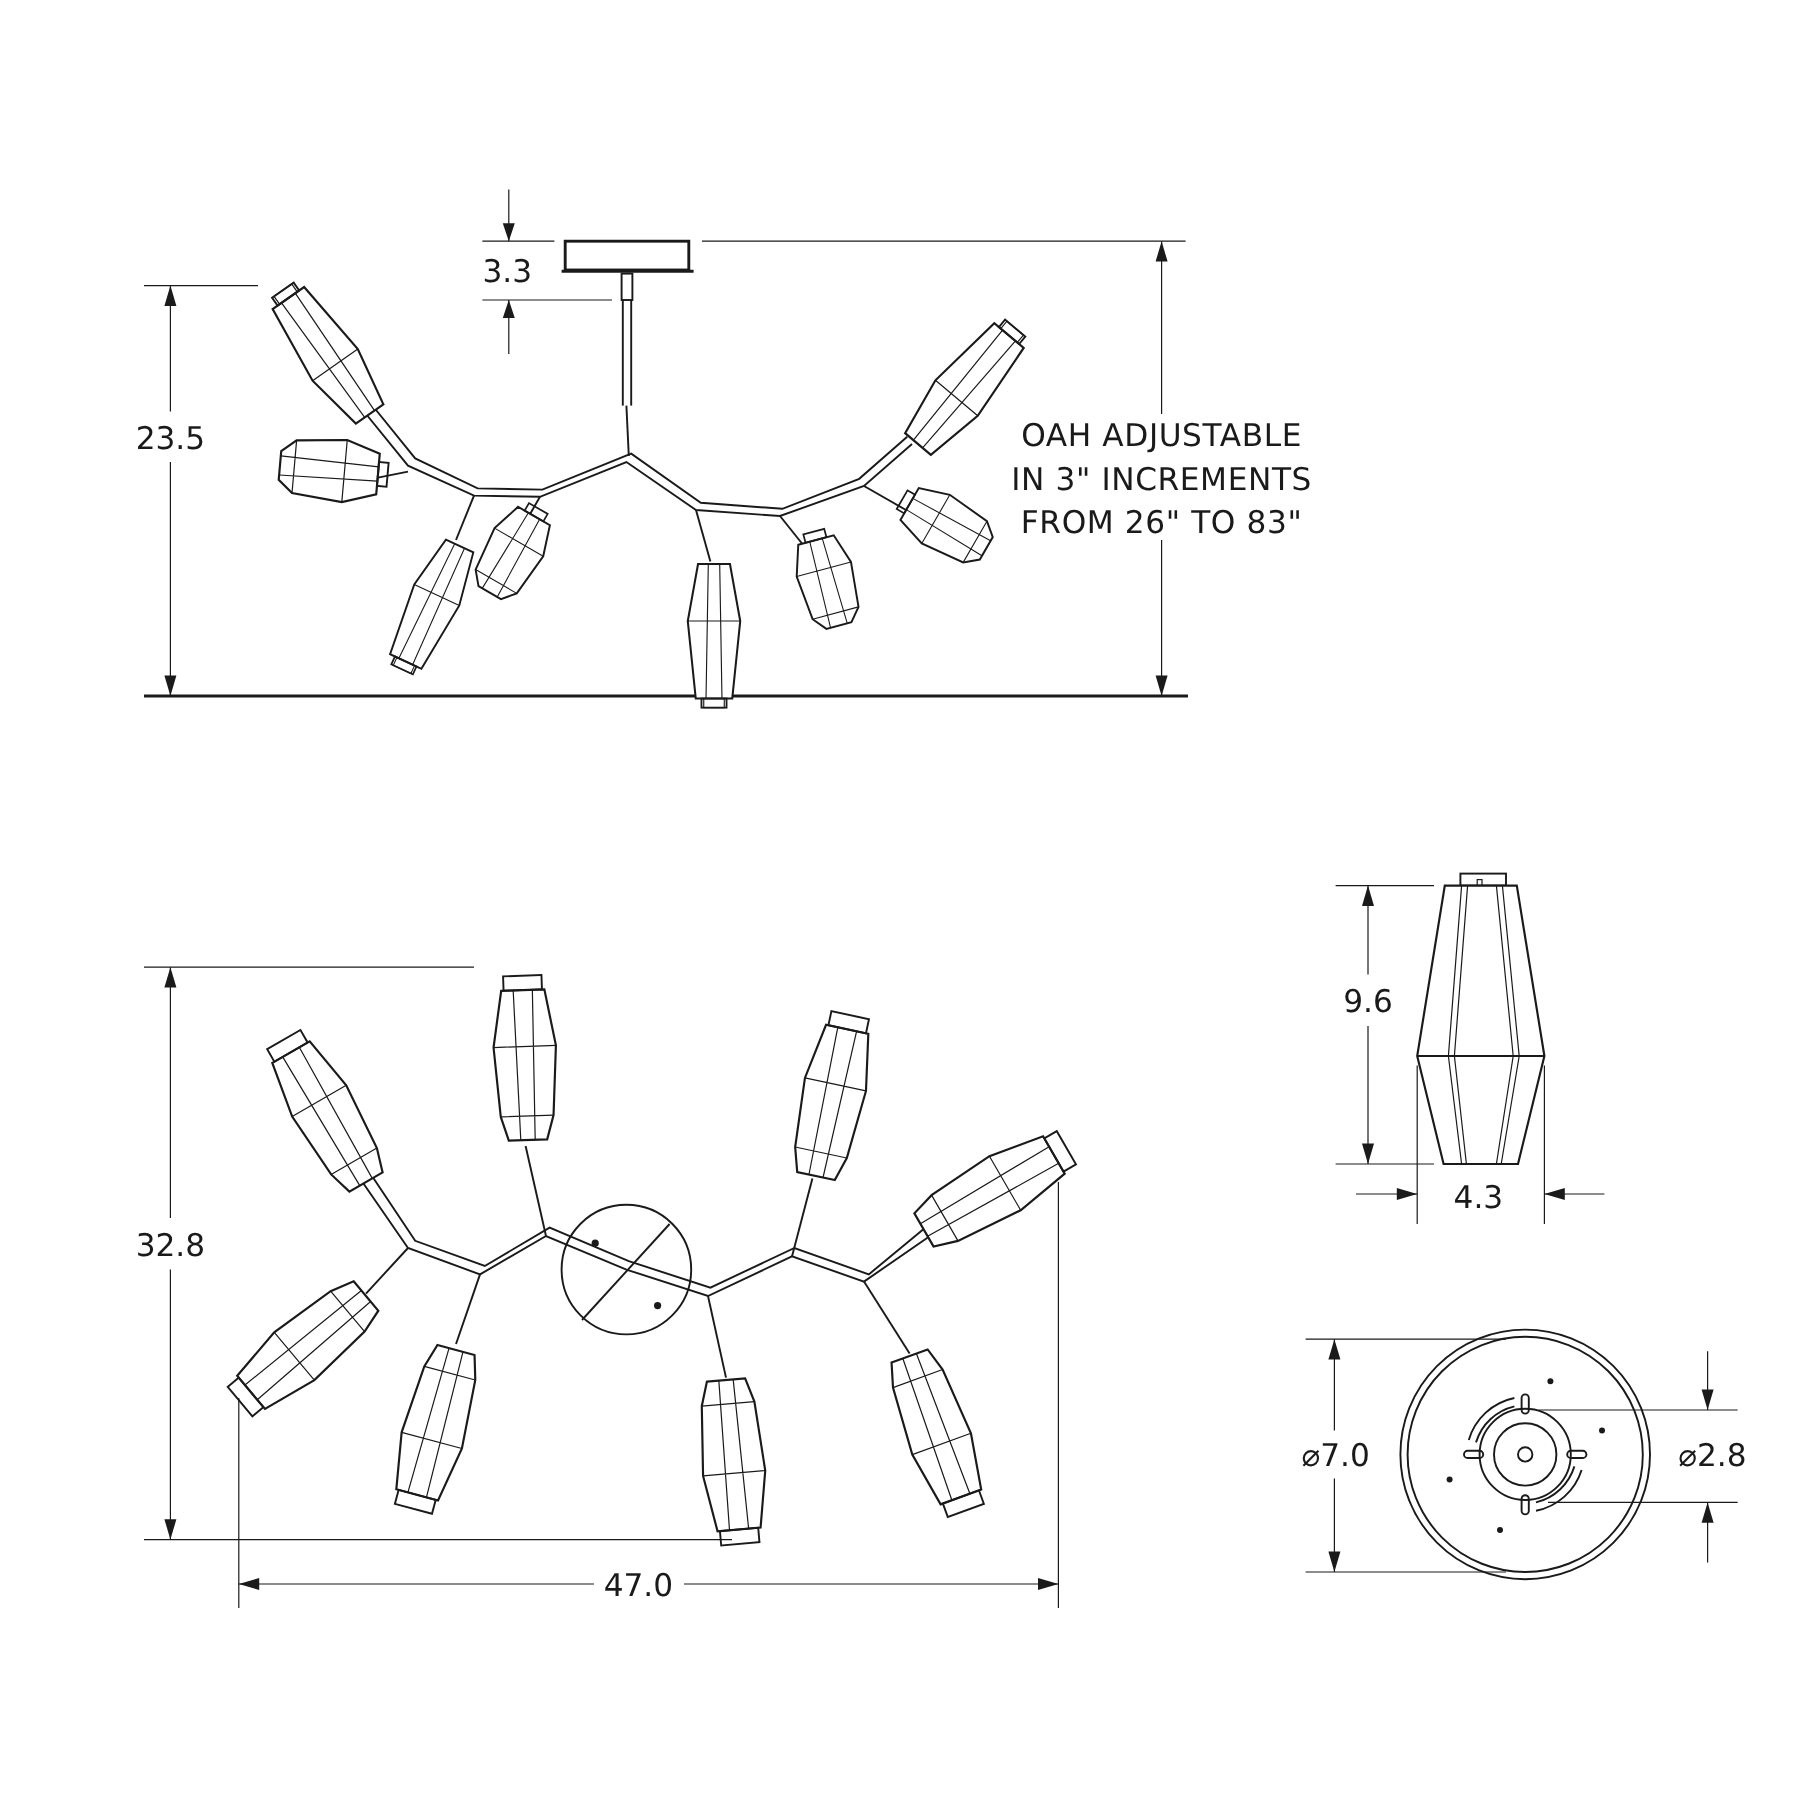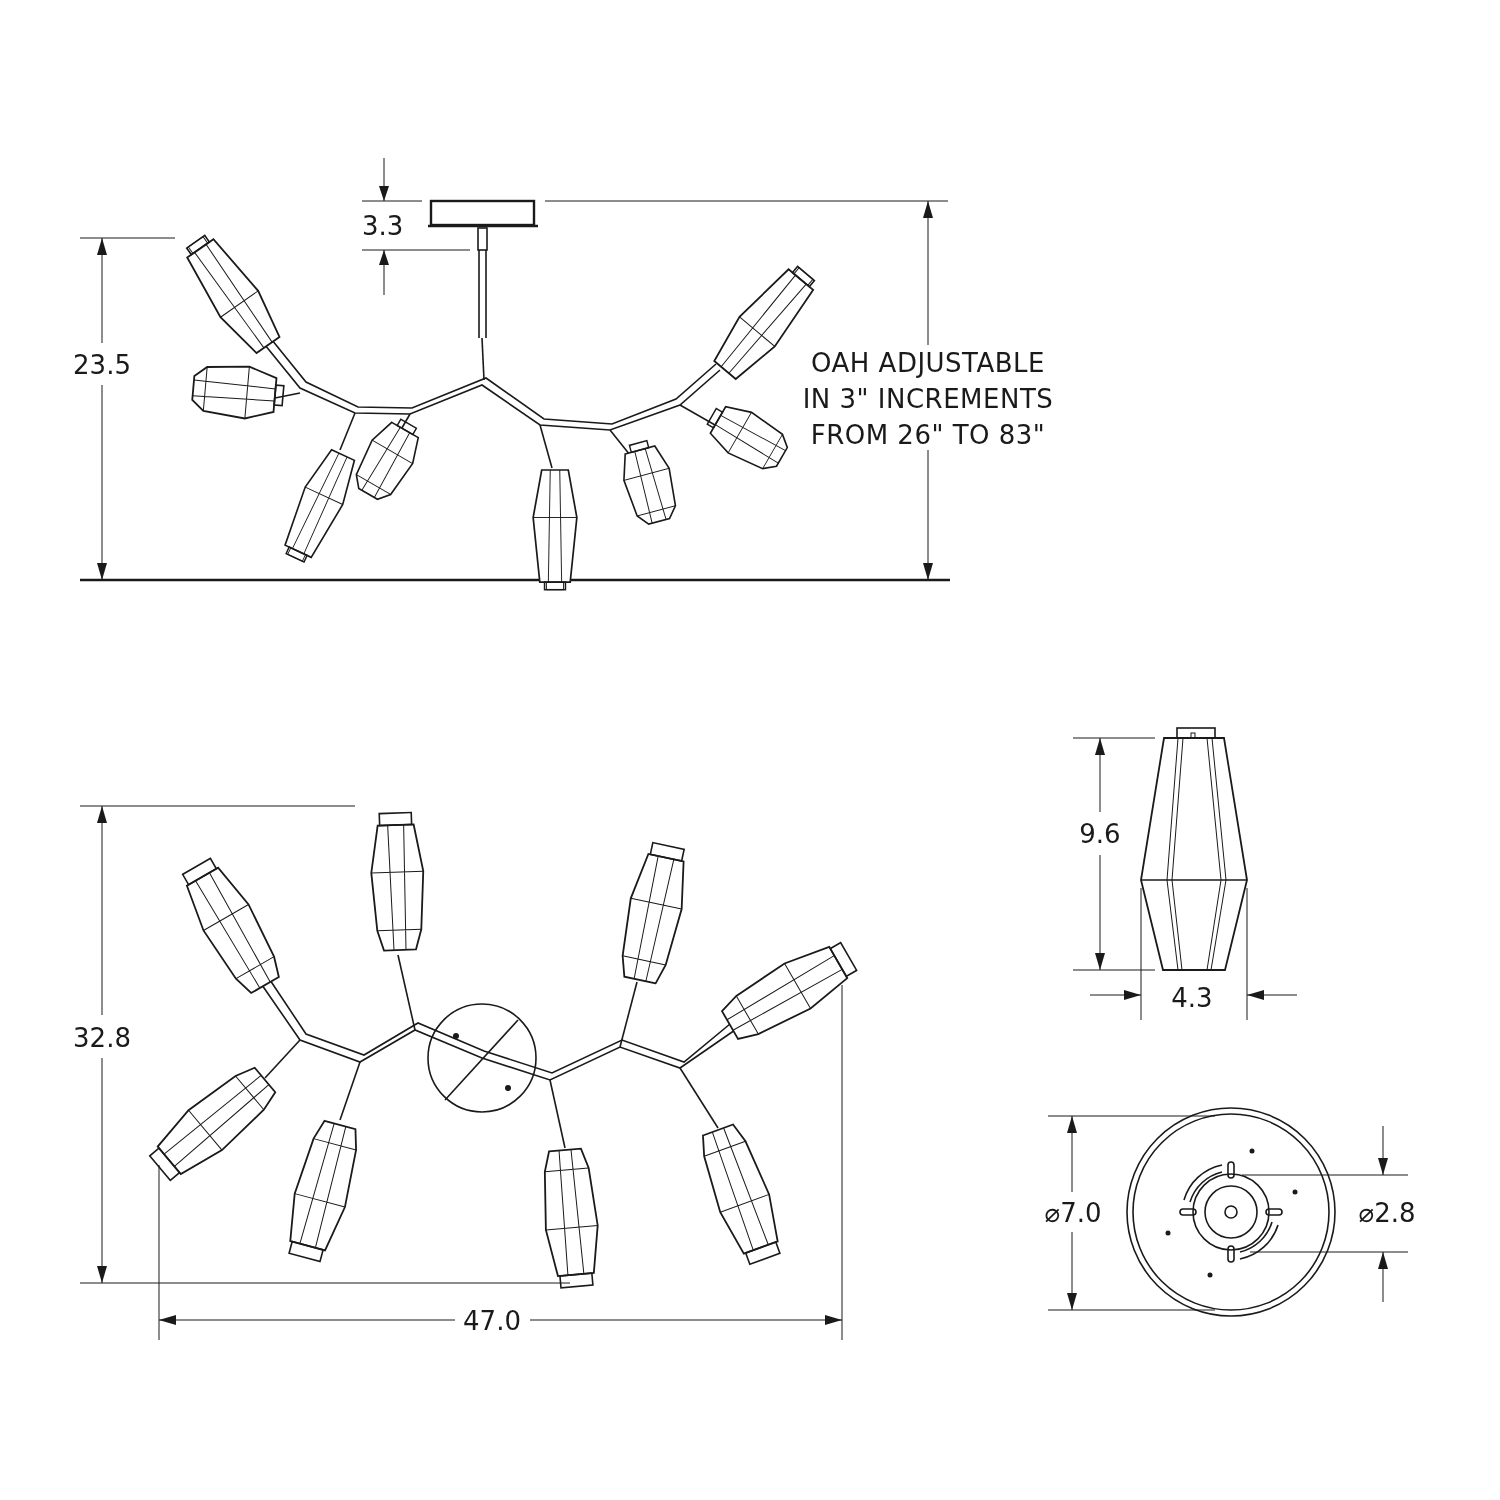--- a/index.html
+++ b/index.html
@@ -1,17 +1,17 @@
 <!DOCTYPE html>
 <html><head>
 <meta charset="utf-8">
 <style>
   html, body { margin: 0; padding: 0; background: #ffffff; }
   body { width: 1500px; height: 1500px; overflow: hidden; position: relative; }
-  #canvas { position: absolute; left: 0; top: 0; width: 1196px; height: 1500px; }
+  #canvas { position: absolute; left: 0; top: 0; width: 1196px; height: 1500px; padding-left: 40px; }
   svg text { font-family: "DejaVu Sans", "Liberation Sans", sans-serif; fill: #1a1a1a; }
   .dim-label { font-size: 26px; }
   .note-label { font-size: 26px; letter-spacing: 0.5px; }
   .ln { stroke: #1a1a1a; fill: none; stroke-width: 1.6; }
   .ln-thin { stroke: #1a1a1a; fill: none; stroke-width: 1; }
   .ln-heavy { stroke: #1a1a1a; fill: none; stroke-width: 2.4; }
   .shade { stroke: #1a1a1a; stroke-width: 1.8; fill: #ffffff; }
   .dot { fill: #1a1a1a; }
   .arrow { fill: #1a1a1a; }
 </style>

